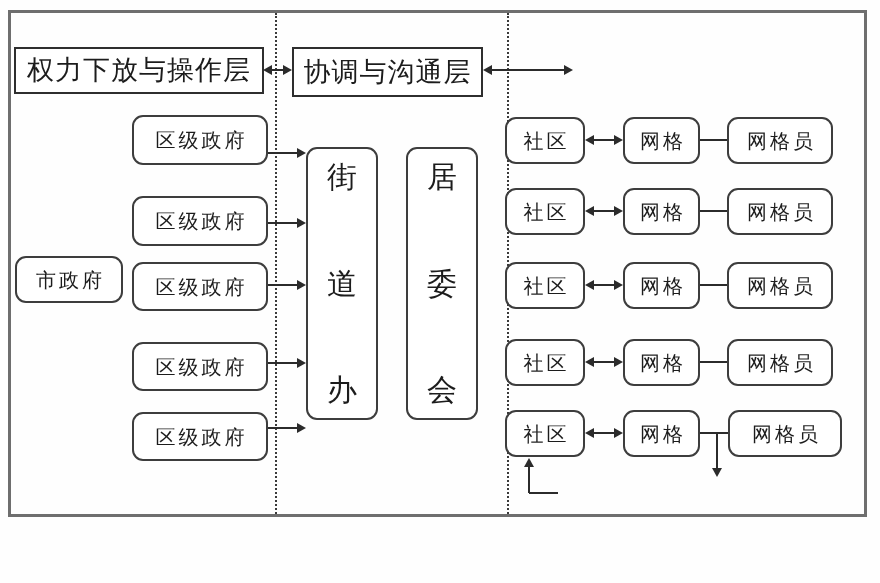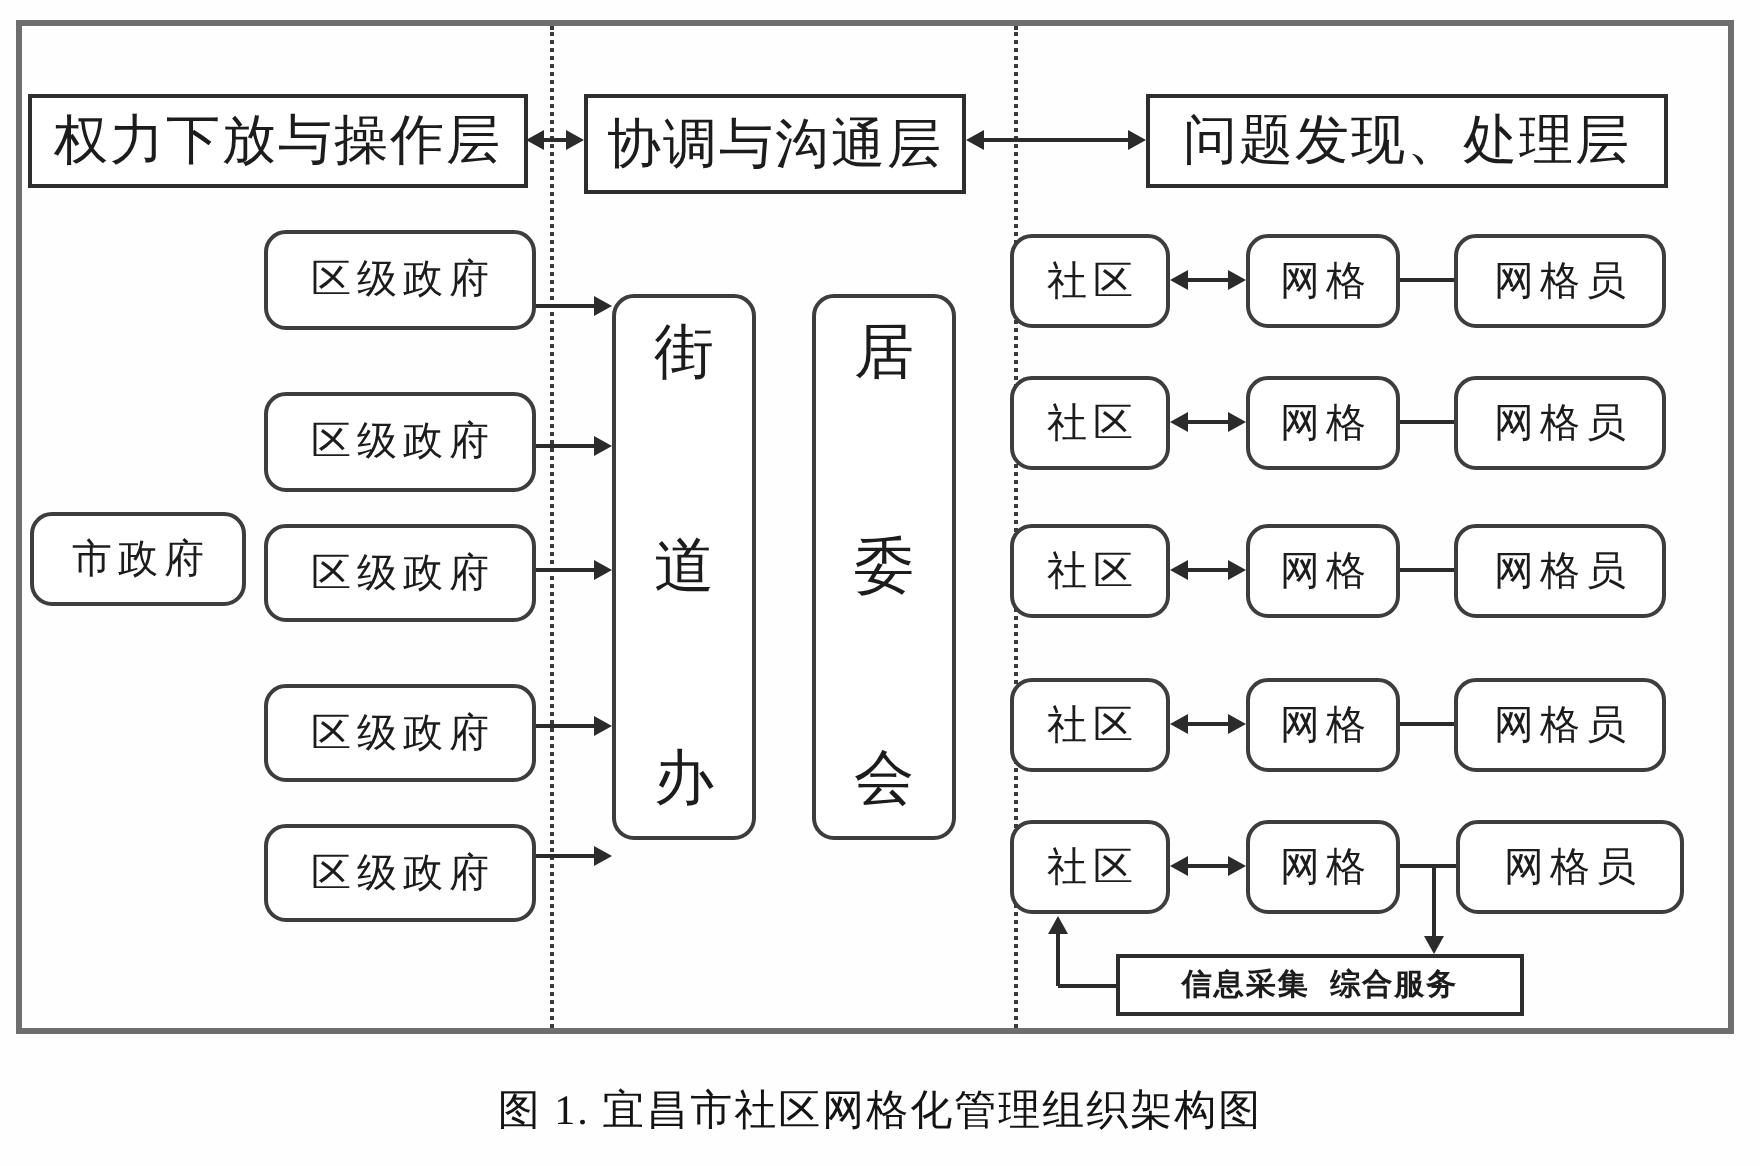--- a/index.html
+++ b/index.html
@@ -47,23 +47,20 @@
   <div class="abs frame" style="left:8px;top:10px;width:859px;height:507px;"></div>
   <div class="abs dotted" style="left:275px;top:13px;height:501px;"></div>
   <div class="abs dotted" style="left:507px;top:13px;height:501px;"></div>
 
   <div class="box sharp f27" style="left:14px;top:47px;width:250px;height:47px;">
     <span>权力下放与操作层</span>
   </div>
   <div class="box sharp f27" style="left:292px;top:47px;width:191px;height:50px;">
     <span>协调与沟通层</span>
   </div>
-  <div class="box sharp f27" style="left:573px;top:47px;width:261px;height:47px;">
-    <span>问题发现、处理层</span>
-  </div>
 
   <div>
     <div class="hline" style="left:266px;top:69px;width:24px;"></div>
     <div class="tri tri-l" style="left:263px;top:65px;"></div>
     <div class="tri tri-r" style="left:283px;top:65px;"></div>
   </div>
 
   <div>
     <div class="hline" style="left:486px;top:69px;width:84px;"></div>
     <div class="tri tri-l" style="left:483px;top:65px;"></div>
@@ -200,25 +197,21 @@
     <div class="tri tri-l" style="left:585px;top:428px;"></div>
     <div class="tri tri-r" style="left:614px;top:428px;"></div>
   </div>
   <div class="hline" style="left:700px;top:432px;width:28px;"></div>
 
   <div>
     <div class="vline" style="left:716px;top:433px;height:36px;"></div>
     <div class="tri tri-d" style="left:712px;top:468px;"></div>
   </div>
 
-  <div class="box sharp service" style="left:558px;top:477px;width:204px;height:31px;">
-    <span>信息采集  综合服务</span>
-  </div>
 
   <div>
     <div class="hline" style="left:529px;top:492px;width:29px;"></div>
     <div class="vline" style="left:528px;top:466px;height:27px;"></div>
     <div class="tri tri-u" style="left:524px;top:458px;"></div>
   </div>
 
-  <div class="caption">图 1. 宜昌市社区网格化管理组织架构图</div>
 
 </div>
 
 </body></html>

